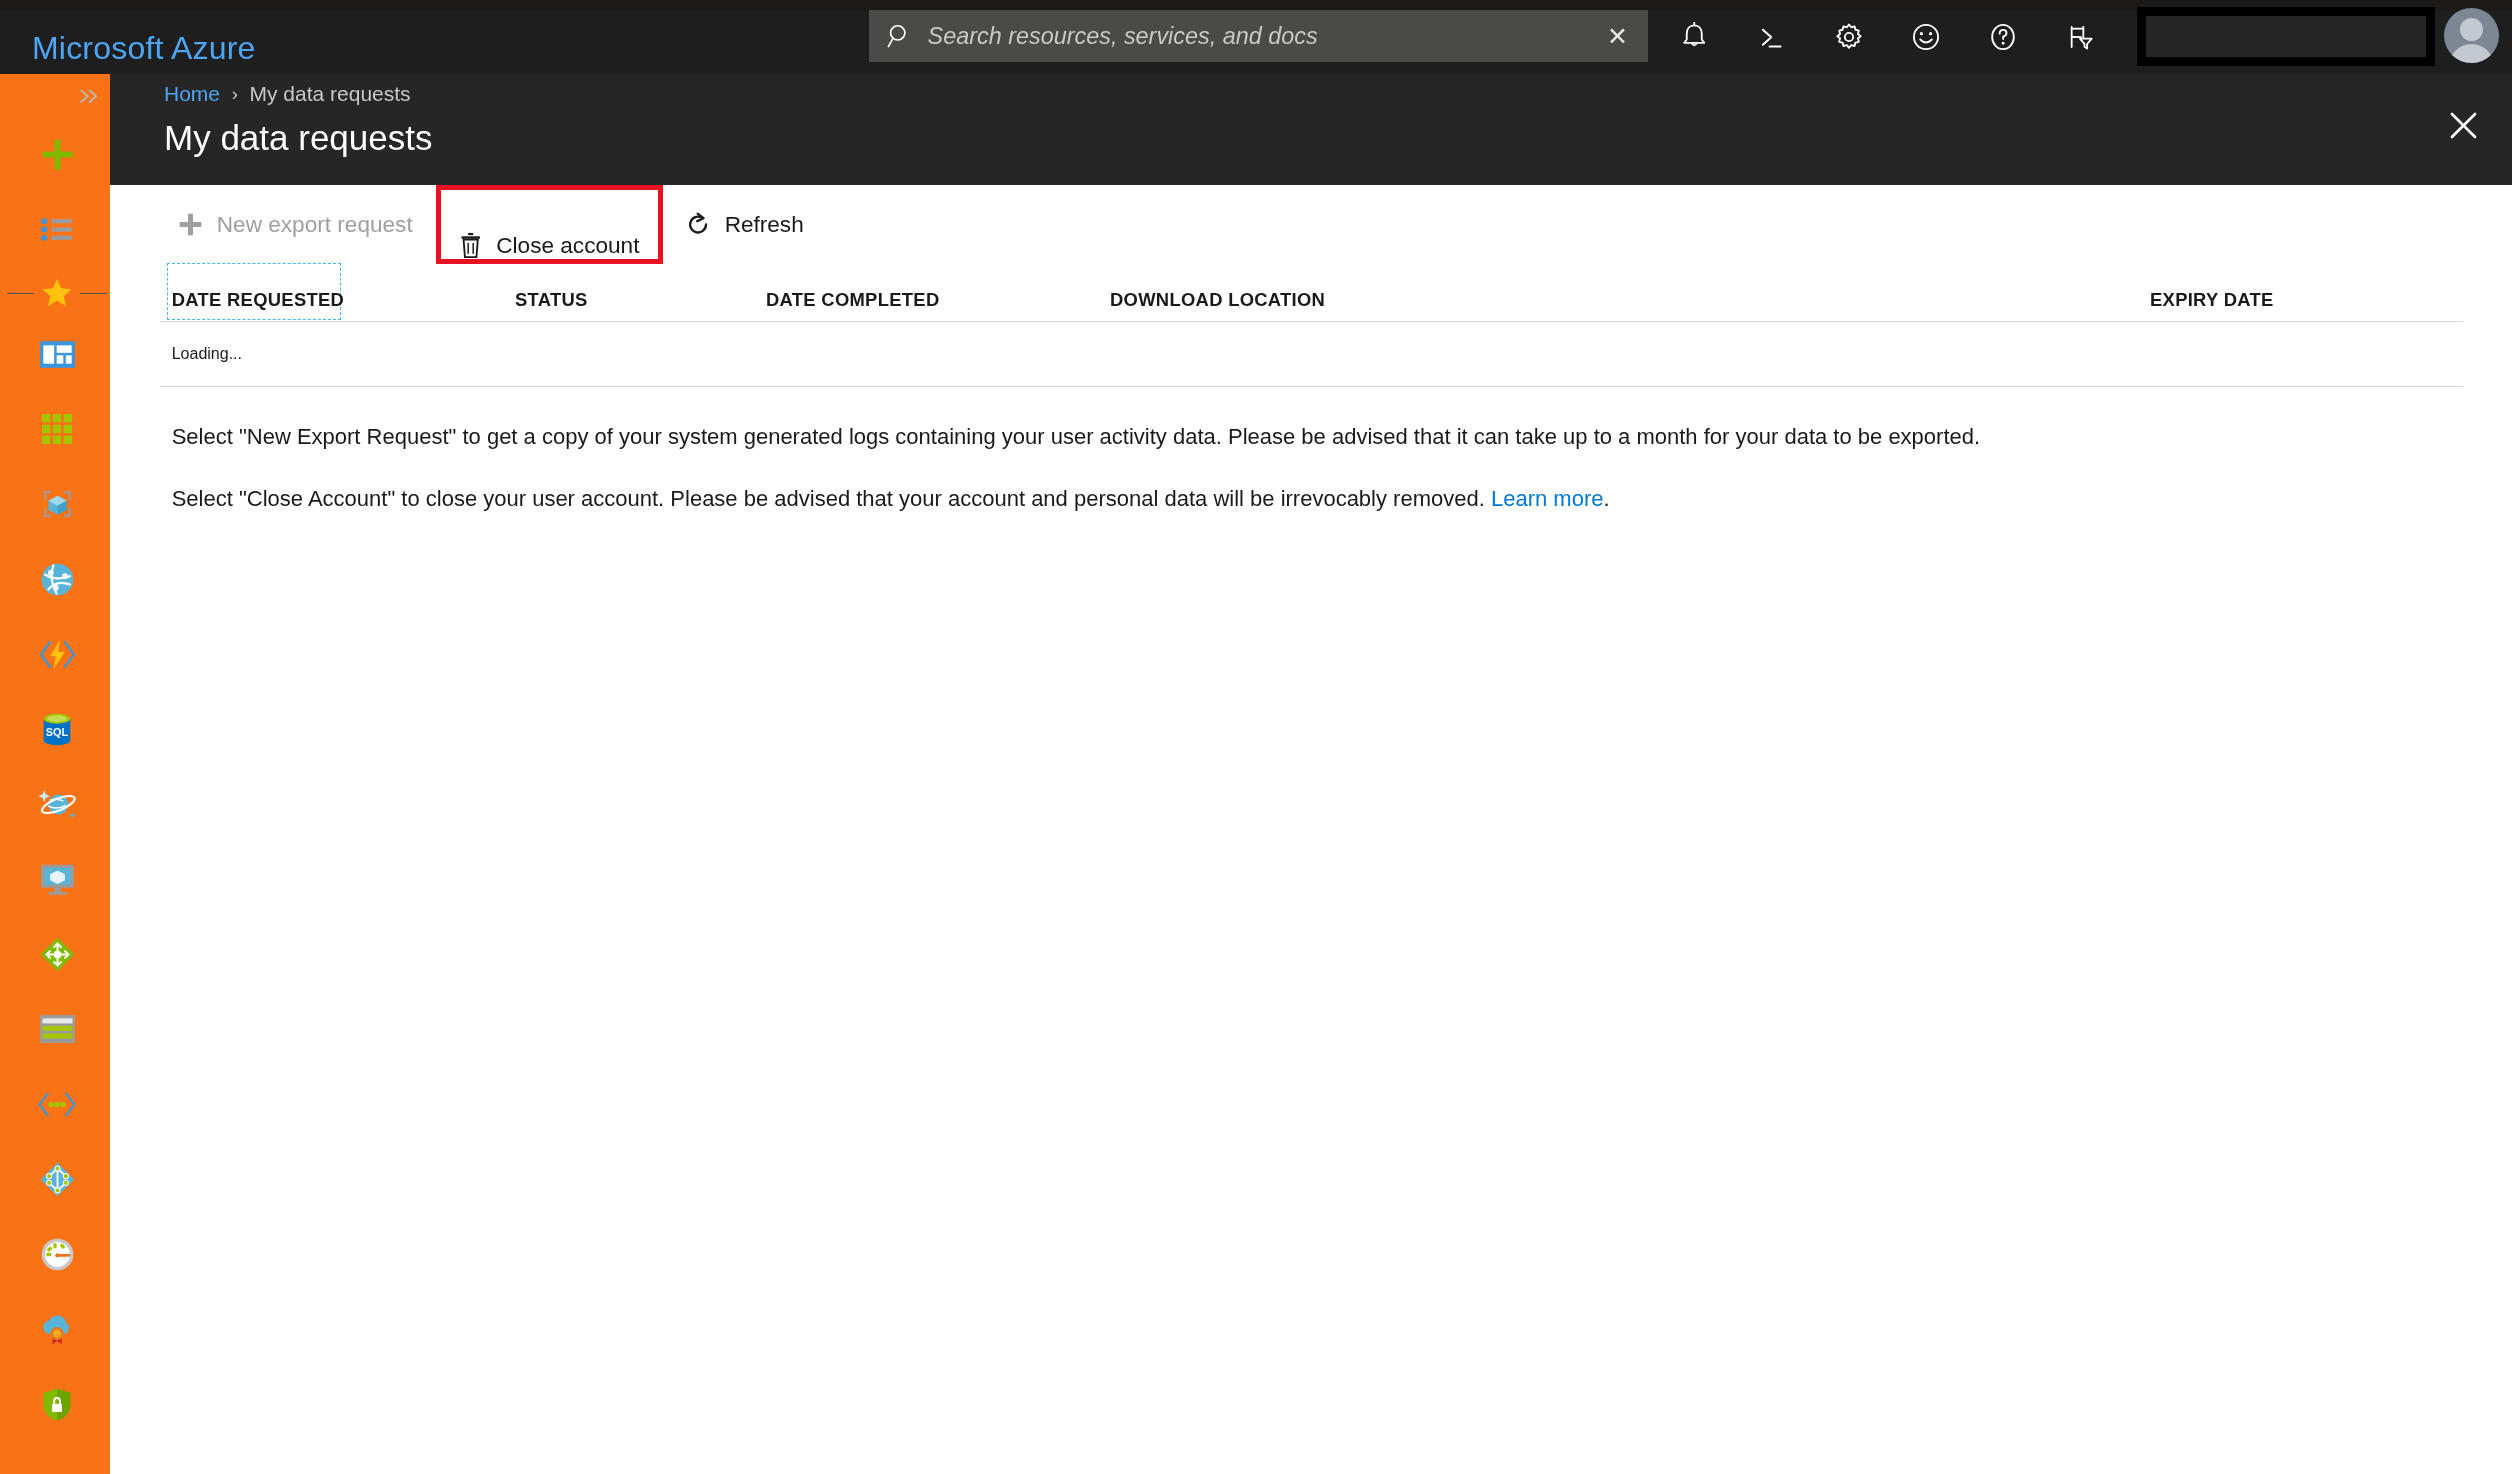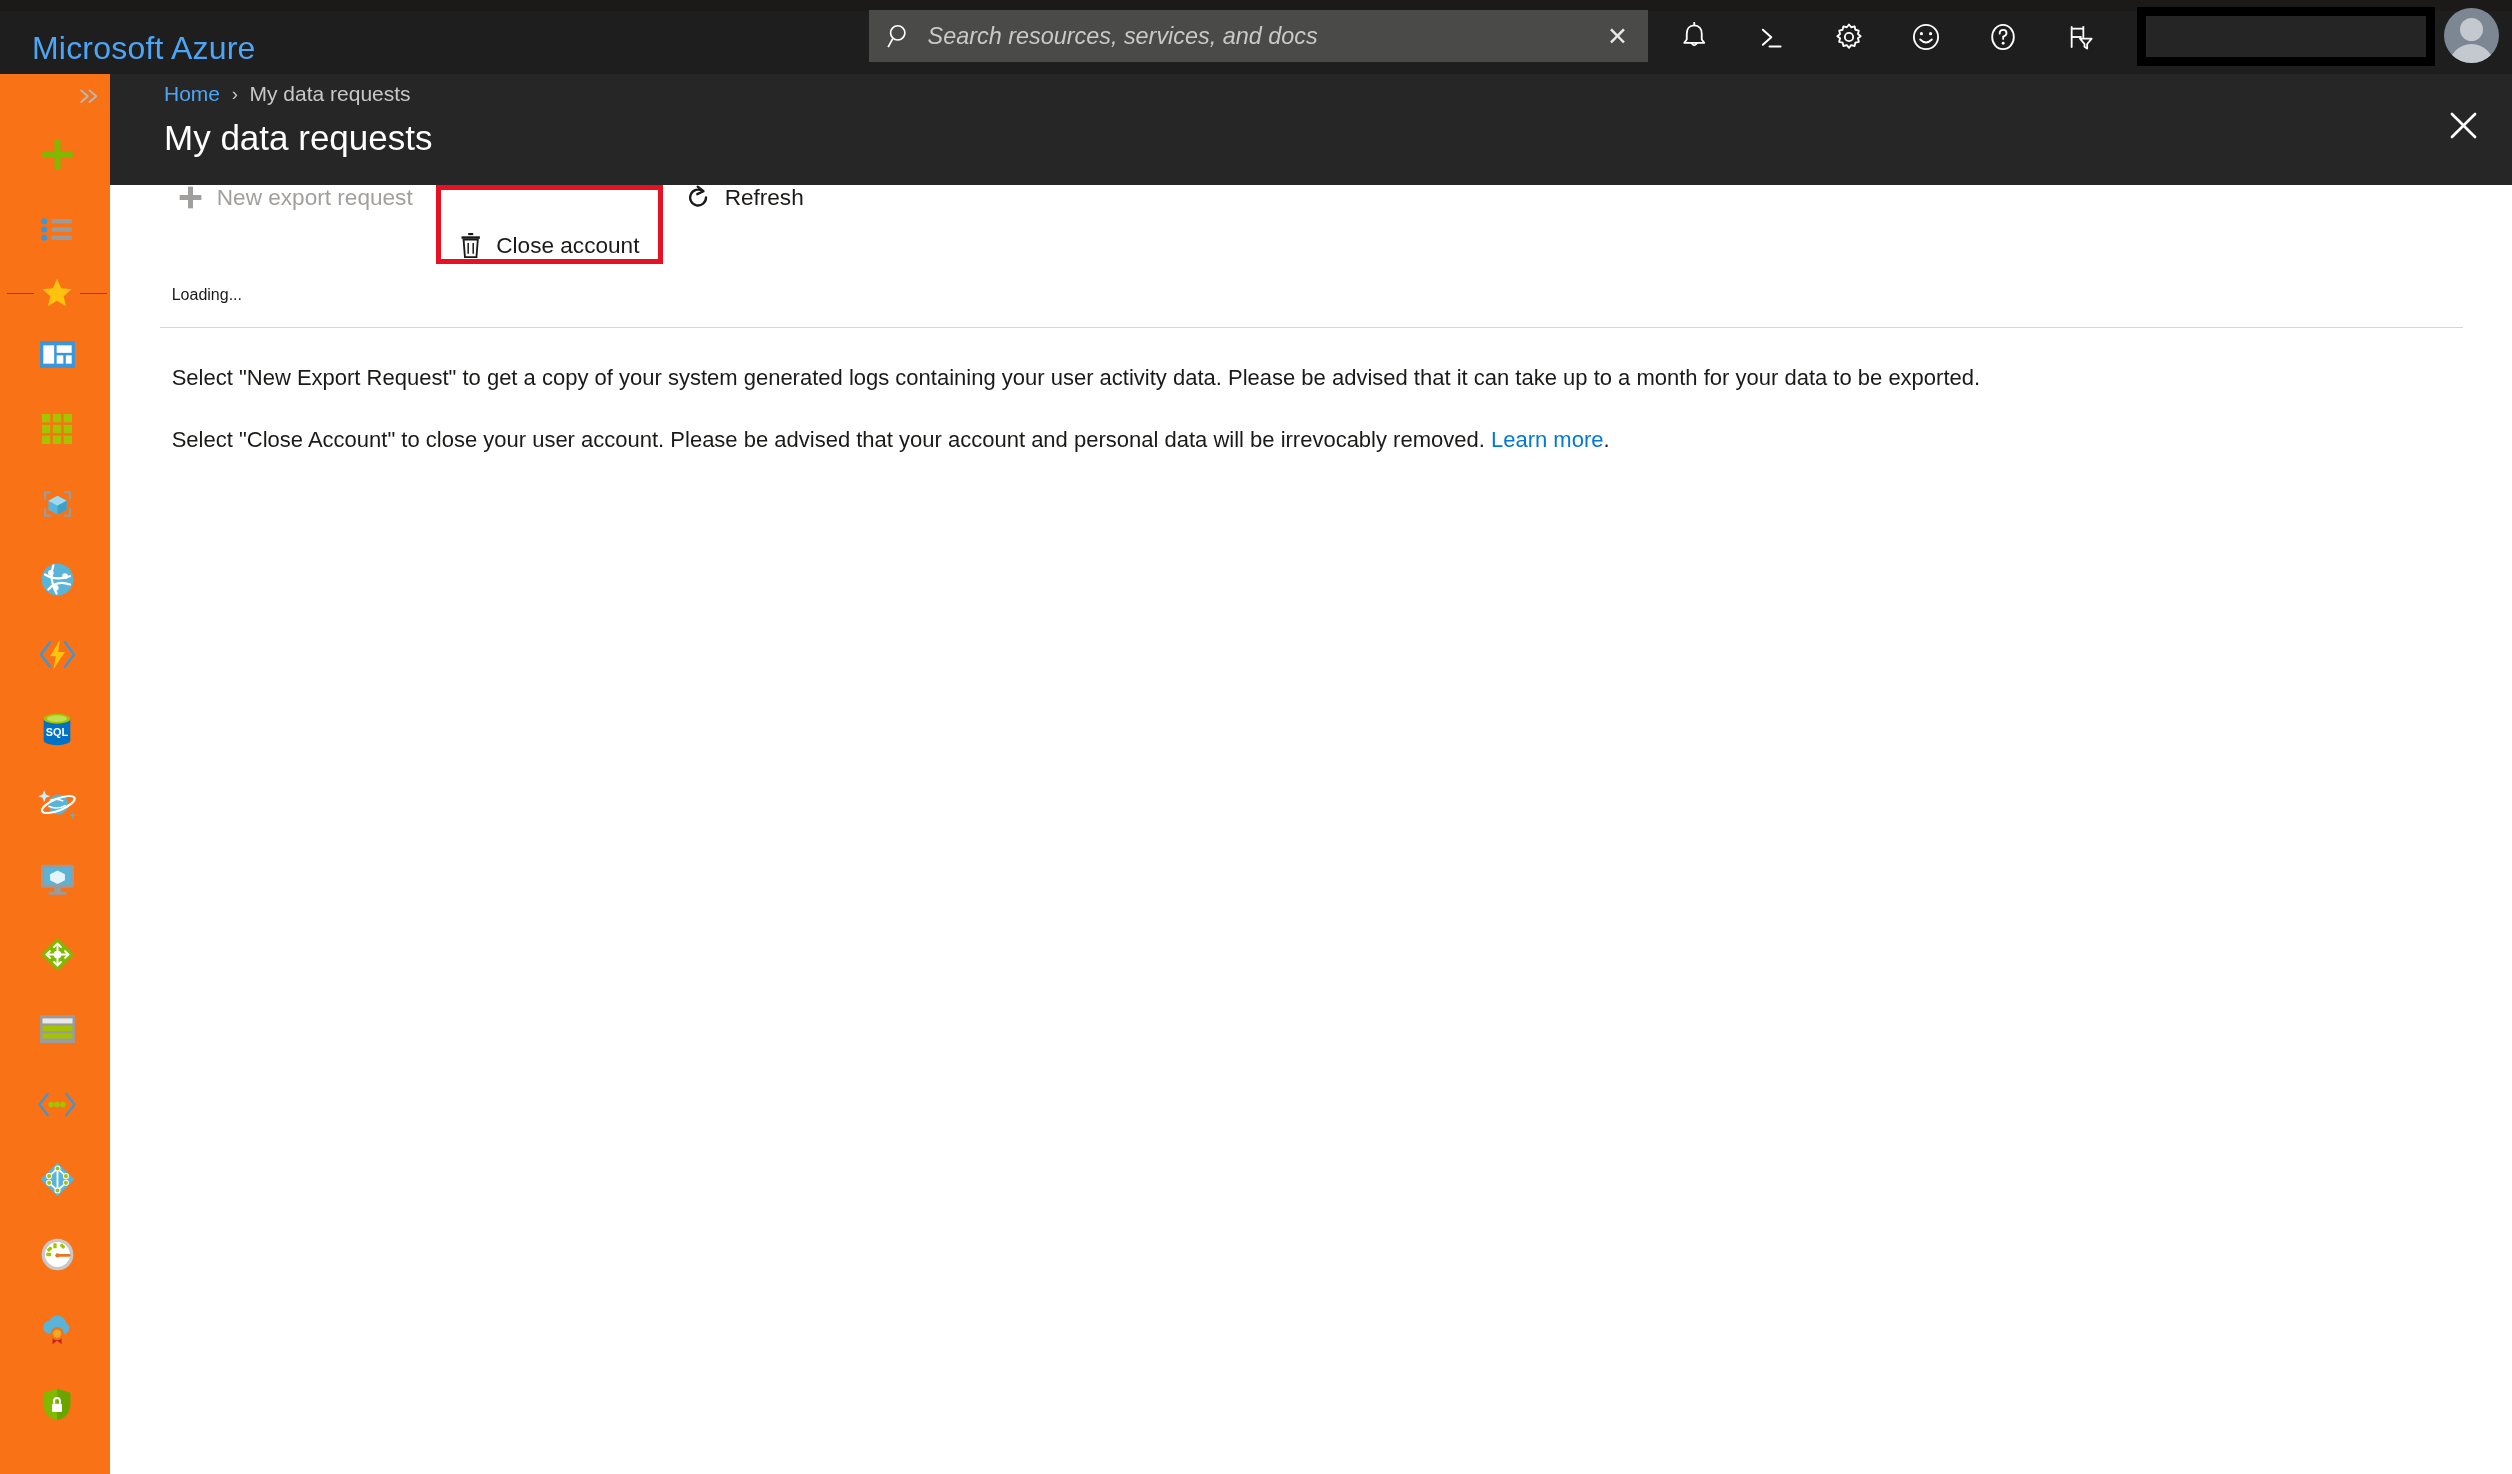--- a/index.html
+++ b/index.html
@@ -184,21 +184,21 @@
     position: absolute;
     left: 0; top: 111px;
     width: 2403px; height: 79px;
     background: #ffffff;
     display: flex;
     align-items: center;
     padding-left: 50px;
   }
   .tb-btn {
     display: flex;
-    align-items: flex-start;
+    align-items: center;
     height: 79px;
     padding: 0 18.4px;
     cursor: pointer;
     font-size: 22.6px;
     color: #1b1a19;
     white-space: nowrap;
   }
   .tb-btn.disabled { color: #a19f9d; cursor: default; }
   .tb-icon { margin-right: 13.4px; display: flex; align-items: center; }
   .tb-highlight {
@@ -638,20 +638,28 @@
         </svg>
       </span>
       <span>Refresh</span>
     </div>
 
 
   </div>
 
   <div class="table-area">
 
+    <div class="thead">
+      <div class="th-focus"></div>
+      <div class="th" style="left:11.7px;">DATE REQUESTED</div>
+      <div class="th" style="left:355px;">STATUS</div>
+      <div class="th" style="left:606px;">DATE COMPLETED</div>
+      <div class="th" style="left:950px;">DOWNLOAD LOCATION</div>
+      <div class="th" style="left:1990px;">EXPIRY DATE</div>
+    </div>
 
     <div class="loading-row">
       <span>Loading...</span>
     </div>
 
     <p class="desc p1">Select "New Export Request" to get a copy of your system generated logs containing your user activity data. Please be advised that it can take up to a month for your data to be exported.</p>
 
     <p class="desc p2">
       <span>Select "Close Account" to close your user account. Please be advised that your account and personal data will be irrevocably removed. </span><a class="link">Learn more</a><span>.</span>
     </p>

